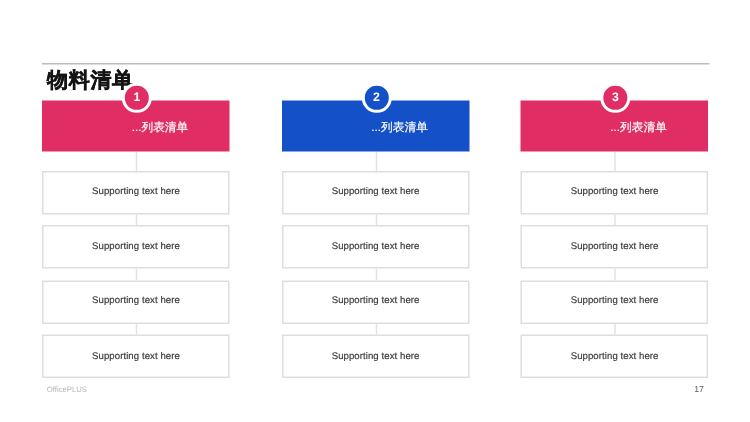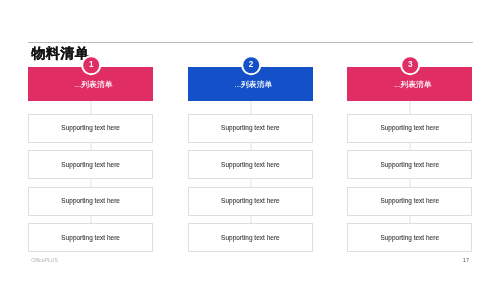--- a/index.html
+++ b/index.html
@@ -13,21 +13,21 @@
   .col{position:absolute;top:66.5px;width:124.7px;height:186px;}
   .col1{left:28.3px;} .col2{left:188.05px;} .col3{left:347.3px;width:124.9px;}
 
   .conn{position:absolute;left:63.0px;width:1px;background:#e2e2e2;transform:translateX(-50%);}
   .conn0{top:34.2px;height:12.9px;}
   .conn1{top:76.4px;height:7.2px;}
   .conn2{top:112.9px;height:7.2px;}
   .conn3{top:149.4px;height:7.2px;}
 
   .head{position:absolute;left:0;top:0;width:100%;height:34.2px;display:flex;align-items:center;justify-content:center;}
-  .head-label{color:#ffffff;font-size:7.8px;position:relative;top:1.1px;left:3px;-webkit-text-stroke:0.12px #ffffff;}
+  .head-label{color:#ffffff;font-size:7.8px;position:relative;top:1.1px;left:16px;-webkit-text-stroke:0.12px #ffffff;}
   .badge{position:absolute;left:calc(50% + 0.6px);top:-1.3px;transform:translate(-50%,-50%);width:19.6px;height:19.6px;
          border-radius:50%;border:2.1px solid #ffffff;box-sizing:border-box;
          display:flex;align-items:center;justify-content:center;color:#ffffff;font-size:8.2px;font-weight:bold;line-height:1;}
 
   .box{position:absolute;left:0;width:100%;height:29.3px;border:0.85px solid #dedede;box-sizing:border-box;
        display:flex;align-items:center;justify-content:center;background:#ffffff;}
   .box1{top:47.1px;} .box2{top:83.6px;} .box3{top:120.1px;} .box4{top:156.6px;}
   .box-label{font-size:6.4px;color:#3d3d3d;letter-spacing:0.05px;position:relative;top:-0.5px;-webkit-text-stroke:0.12px #3d3d3d;}
 
   .footer-brand{position:absolute;left:31.2px;top:257.4px;font-size:5.2px;line-height:6px;color:#b5b5b5;letter-spacing:-0.02px;}

